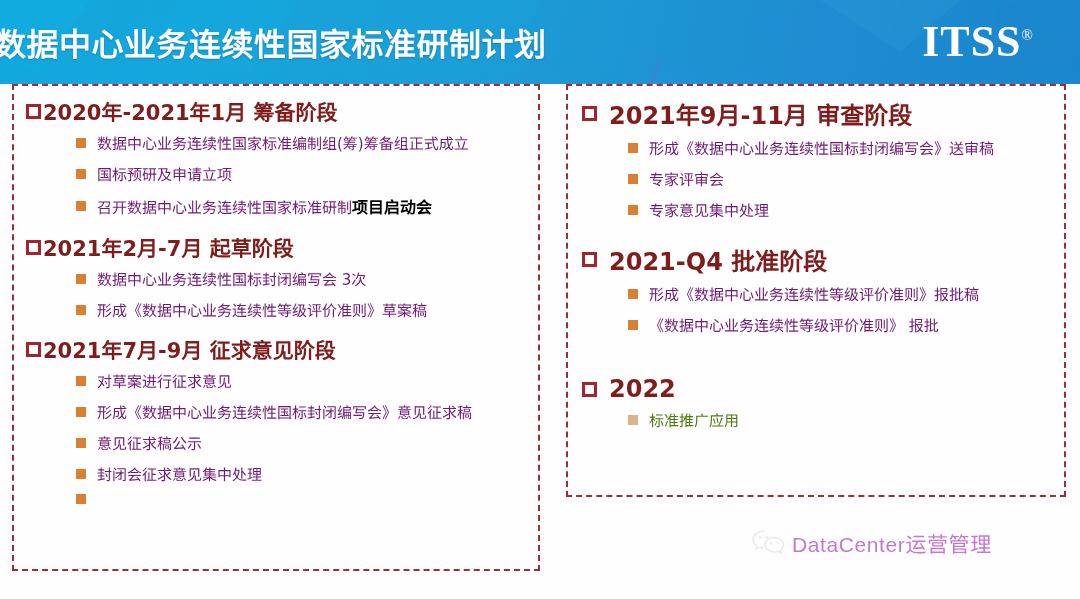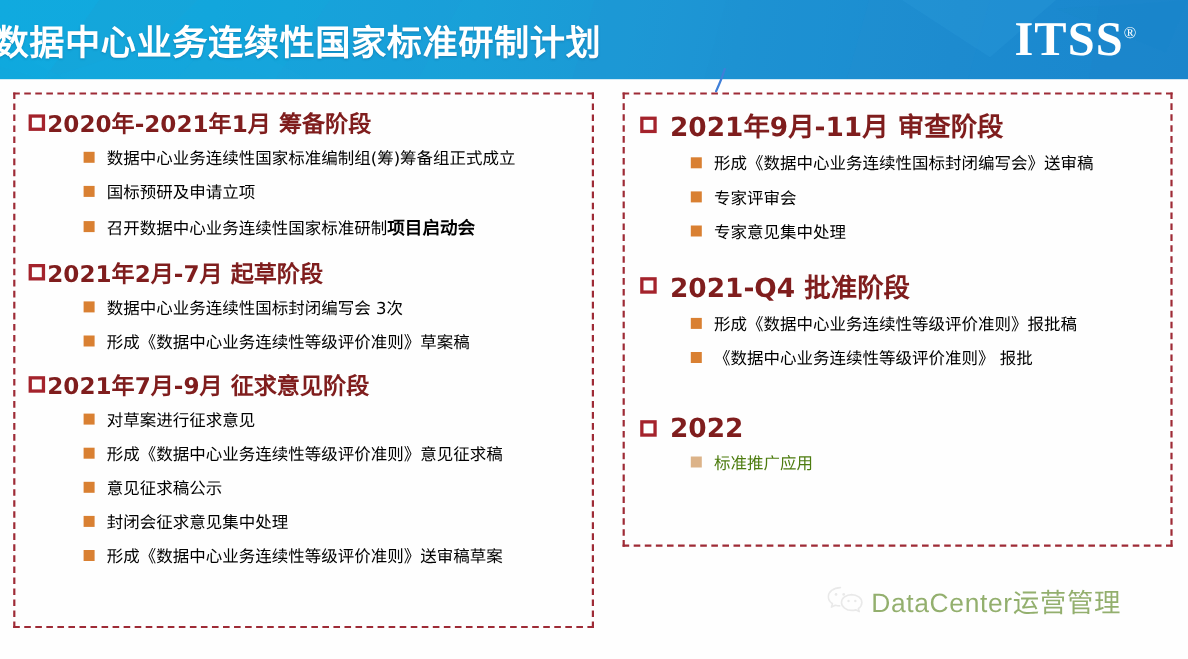--- a/index.html
+++ b/index.html
@@ -15,21 +15,21 @@
     font-family: "Liberation Sans", "DejaVu Sans", sans-serif;
     position: relative;
     background: #fefefe;
   }
 
   
   .banner {
     position: absolute;
     left: 0; top: 0;
     width: 1080px;
-    height: 72px;
+    height: 84px;
     background: linear-gradient(100deg, #12a8dd 0%, #14a6dc 18%, #1b9fd8 40%, #1f93d3 62%, #1d8bd0 80%, #1a86cd 100%);
     overflow: hidden;
   }
   .banner-facets {
     position: absolute;
     left: 0; top: 0;
     width: 1080px; height: 72px;
     opacity: .55;
   }
   .banner-title {
@@ -123,21 +123,21 @@
   .col-right .bullet { padding-left: 48px; }
   .sq-solid {
     width: 10px; height: 10px;
     background: #d98032;
     flex: 0 0 auto;
     margin-right: 11px;
   }
   .bullet-text {
     font-family: "DejaVu Sans", "Liberation Sans", sans-serif;
     font-size: 15px;
-    color: #000000;
+    color: #701a75;
     letter-spacing: 0px;
   }
 
   .faded .sq-solid { background: #dcb389; }
   .faded .bullet-text { color: #4d7c0f; }
 
   
   .phase + .phase { margin-top: 14px; }
   .col-right .phase + .phase { margin-top: 22px; }
 
@@ -146,22 +146,22 @@
     position: absolute;
     left: 752px;
     top: 528px;
     display: flex;
     align-items: center;
     opacity: .6;
     pointer-events: none;
   }
   .watermark .wm-text {
     font-family: "Liberation Sans", "DejaVu Sans", sans-serif;
-    font-size: 24px;
-    color: #4d7c0f;
+    font-size: 21px;
+    color: #a21caf;
     letter-spacing: .6px;
     margin-left: 6px;
     white-space: nowrap;
   }
 </style>
 </head>
 <body>
 
 <div class="banner">
   <svg class="banner-facets" viewBox="0 0 1080 72" preserveAspectRatio="none" xmlns="http://www.w3.org/2000/svg">
@@ -235,33 +235,32 @@
         <span class="sq-open"></span>
         <span class="phase-title">2021年7月-9月 征求意见阶段</span>
       </div>
       <div class="bullets">
         <div class="bullet">
           <span class="sq-solid"></span>
           <span class="bullet-text">对草案进行征求意见</span>
         </div>
         <div class="bullet">
           <span class="sq-solid"></span>
-          <span class="bullet-text">形成《数据中心业务连续性等级评价准则》意见征求稿</span>
+          <span class="bullet-text">形成《数据中心业务连续性国标封闭编写会》意见征求稿</span>
         </div>
         <div class="bullet">
           <span class="sq-solid"></span>
           <span class="bullet-text">意见征求稿公示</span>
         </div>
         <div class="bullet">
           <span class="sq-solid"></span>
           <span class="bullet-text">封闭会征求意见集中处理</span>
         </div>
         <div class="bullet">
           <span class="sq-solid"></span>
-          <span class="bullet-text">形成《数据中心业务连续性等级评价准则》送审稿草案</span>
         </div>
       </div>
     </div>
 
   </div>
 </div>
 
 <div class="col col-right">
   <div class="col-inner">
 

